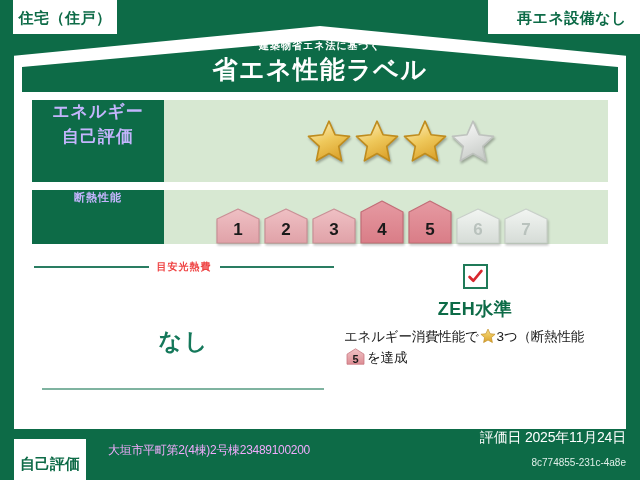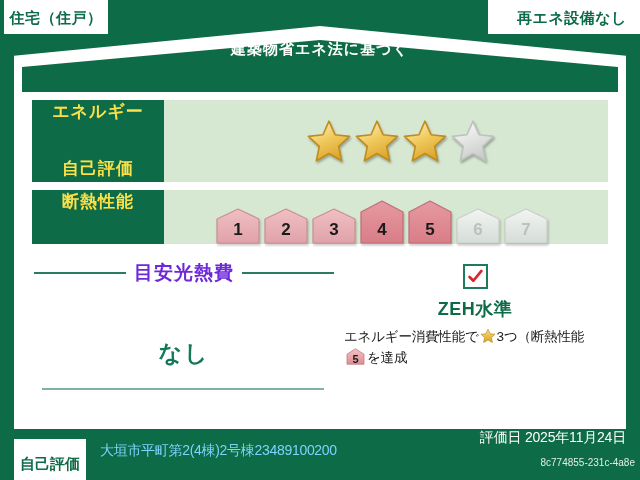--- a/index.html
+++ b/index.html
@@ -20,21 +20,21 @@
     position:absolute;top:0;
     background:#ffffff;
     color:#0d6b47;
     font-weight:bold;
     font-size:15px;
     line-height:1;
     display:flex;align-items:center;justify-content:center;
     letter-spacing:.5px;
     z-index:6;
   }
-  #tag-left{left:4px;width:104px;height:34px;}
+  #tag-left{left:13px;width:104px;height:34px;}
   #tag-right{right:0;width:136px;height:34px;padding-left:16px;}
 
   
   #house-roof{
     position:absolute;left:14px;top:26px;
     width:612px;height:62px;
     background:#ffffff;
     clip-path:polygon(50% 0%, 100% 48%, 100% 100%, 0% 100%, 0% 48%);
     z-index:2;
   }
@@ -53,21 +53,21 @@
     z-index:3;
   }
 
   
   #title-block{
     position:absolute;left:0;top:40px;width:640px;
     text-align:center;color:#ffffff;z-index:5;
     pointer-events:none;
   }
   #title-sub{
-    font-size:15px;font-weight:bold;letter-spacing:1px;line-height:1.2;
+    font-size:10px;font-weight:bold;letter-spacing:1px;line-height:1.2;
   }
   #title-main{
     font-size:25px;font-weight:bold;letter-spacing:1.5px;line-height:1.25;
     margin-top:2px;
   }
 
   
   #card{
     position:absolute;left:22px;top:92px;
     width:596px;height:330px;
@@ -80,28 +80,28 @@
   .metric-row{
     display:flex;align-items:stretch;
     background:#d7e8d2;
     height:80px;
     margin:0 10px;
   }
   #row-energy{margin-top:8px;height:82px;}
   #row-insul{margin-top:8px;height:54px;}
 
   .metric-label{
-    background:#0d6b47;color:#fde047;
+    background:#0d6b47;color:#c4b5fd;
     width:132px;flex:0 0 132px;
     display:flex;flex-direction:column;
-    align-items:center;justify-content:space-between;
+    align-items:center;justify-content:flex-start;
     font-weight:bold;font-size:17px;line-height:1.45;
     letter-spacing:1px;
   }
-  #row-insul .metric-label{font-size:17px;}
+  #row-insul .metric-label{font-size:11px;}
   .metric-value{
     flex:1;display:flex;align-items:center;justify-content:center;
   }
   #stars-wrap{gap:2px;padding-left:30px;}
 
   
   .star{
     width:44px;height:44px;display:inline-block;
     margin:0 1px;
     filter:drop-shadow(1px 2px 1px rgba(0,0,0,.28));
@@ -134,21 +134,21 @@
   }
   #lower-left{
     width:300px;flex:0 0 300px;
     position:relative;
   }
   #lower-right{flex:1;padding-left:10px;}
 
   
   #cost-head{
     display:flex;align-items:center;gap:8px;
-    color:#6d28d9;font-weight:bold;font-size:19px;
+    color:#ef4444;font-weight:bold;font-size:10px;
     letter-spacing:1px;
     margin-top:2px;
   }
   #cost-head .rule{
     flex:1;height:2px;background:#2a7d62;
   }
   #cost-value{
     text-align:center;color:#14785a;
     font-weight:bold;font-size:23px;
     margin-top:52px;letter-spacing:2px;
@@ -205,49 +205,50 @@
     position:relative;height:100%;
   }
   #self-eval{
     position:absolute;left:14px;top:10px;
     background:#ffffff;color:#0d6b47;
     font-weight:bold;font-size:15px;
     padding:17px 6px;line-height:1.1;
     letter-spacing:0px;
   }
   #address{
-    position:absolute;left:100px;top:13px;
-    font-size:14px;color:#7dd3fc;letter-spacing:-.3px;
+    position:absolute;left:108px;top:13px;
+    font-size:12px;color:#f0abfc;letter-spacing:-.3px;
     white-space:nowrap;
   }
   #eval-date{
     position:absolute;right:14px;top:0;
     font-size:14px;color:#ffffff;white-space:nowrap;
     letter-spacing:-.2px;
   }
   #eval-id{
-    position:absolute;right:5px;top:28px;
+    position:absolute;right:14px;top:28px;
     font-size:10px;color:#dfeee8;white-space:nowrap;
     letter-spacing:0px;
   }
 </style>
 </head>
 <body>
 
 <div id="label-root">
 
   <div class="corner-tag" id="tag-left">住宅（住戸）</div>
   <div class="corner-tag" id="tag-right">再エネ設備なし</div>
 
   <div id="house-roof"></div>
   <div id="house-body"></div>
   <div id="roof-inner"></div>
 
   <div id="title-block">
     <div id="title-sub">建築物省エネ法に基づく</div>
+    <div id="title-main">省エネ性能ラベル</div>
   </div>
 
   <div id="card">
 
     <div class="metric-row" id="row-energy">
       <div class="metric-label">
         <span>エネルギー</span>
         <span>自己評価</span>
       </div>
       <div class="metric-value" id="stars-wrap">

